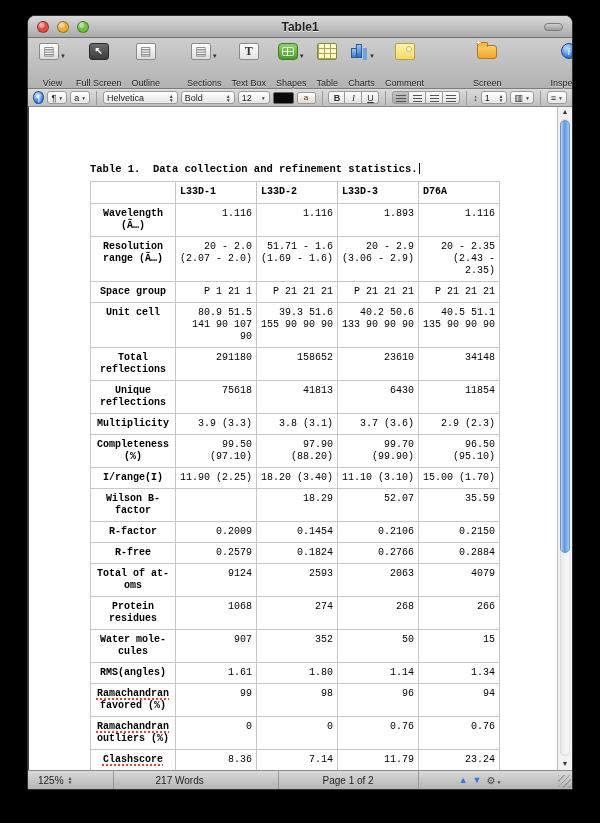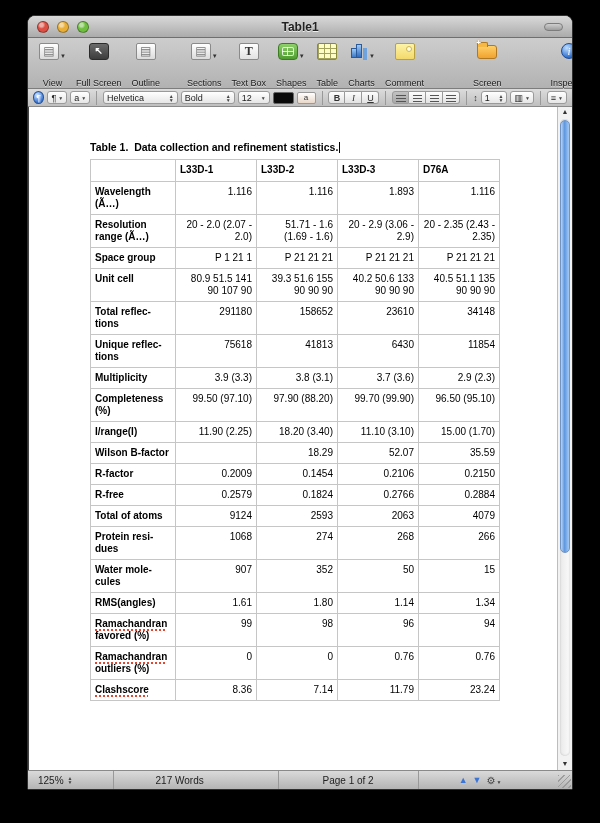--- a/index.html
+++ b/index.html
@@ -85,30 +85,30 @@
                display:flex; align-items:center; justify-content:center; font-size:9px; color:#333; }
   .seg .sbtn:first-child { border-left:1px solid #9a9a9a; border-radius:3px 0 0 3px; }
   .seg .sbtn:last-child { border-radius:0 3px 3px 0; }
   .sbtn.active { background:linear-gradient(#c2c2c2,#a8a8a8); }
   .lines { width:10px; height:8px; background:repeating-linear-gradient(0deg,#555 0 1px,transparent 1px 3px); }
   .lines.short { background:repeating-linear-gradient(0deg,#555 0 1px,transparent 1px 3px); width:9px; }
 
   
   .content { flex:1; position:relative; background:#fff; overflow:hidden; border-left:1px solid #444; }
   .pagebody { position:absolute; left:0; top:0; right:15px; bottom:0; background:#fff; }
-  .doc { padding:34px 0 0 61px; }
+  .doc { padding:56px 0 0 61px;font-family:Liberation Mono, monospace; }
   .doc-title { font-size:10.5px; font-weight:bold; color:#000; white-space:pre-wrap; }
   .caret { display:inline-block; width:1px; height:11px; background:#000; vertical-align:-2px; margin-left:1px; }
 
   table.stats { border-collapse:collapse; margin-top:6px; width:409px; table-layout:fixed; }
   table.stats col.c0 { width:85px; }
   table.stats col.cv { width:81px; }
   table.stats th, table.stats td { border:1px solid #c6c6c6; font-size:10px; line-height:12px; vertical-align:top; padding:4px 4px; color:#000; }
   table.stats thead th { font-weight:bold; text-align:left; height:22px; }
-  table.stats tbody th { font-weight:bold; text-align:left; }
+  table.stats tbody th { font-weight:bold; text-align:center; }
   table.stats tbody td { text-align:right; font-weight:normal; }
   .spell { text-decoration:underline dotted #e8442c; text-decoration-thickness:2px; text-underline-offset:2px; }
 
   
   .vscroll { position:absolute; right:0; top:0; bottom:0; width:15px; background:#f2f2f2; border-left:1px solid #bdbdbd; }
   .vs-up { position:absolute; top:1px; left:0; right:0; text-align:center; font-size:7px; color:#333; }
   .vs-down { position:absolute; bottom:3px; left:0; right:0; text-align:center; font-size:7px; color:#333; }
   .vs-track { position:absolute; top:12px; bottom:14px; left:2px; right:2px; border-radius:6px; background:linear-gradient(90deg,#e9e9e9,#fbfbfb); box-shadow:inset 0 0 2px #bbb; }
   .vs-thumb { position:absolute; top:1px; left:0; right:0; height:68%; border-radius:6px;
               background:linear-gradient(90deg,#b9d4f2,#5e97e0 45%,#a6cbf2); border:1px solid #6f94c4; }

